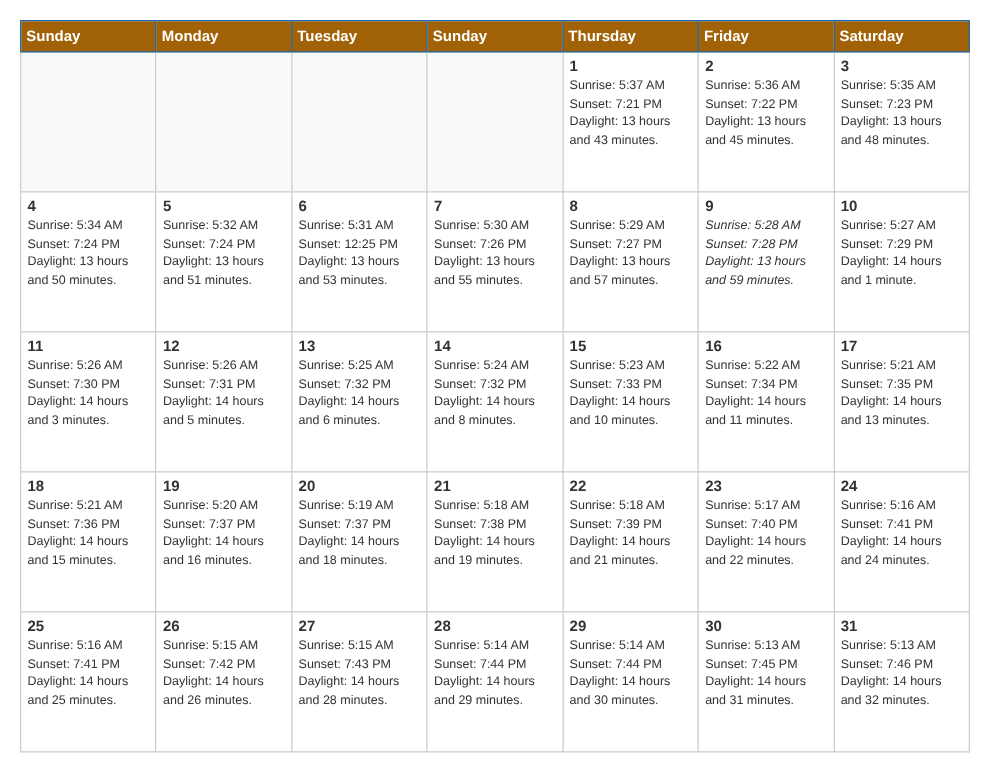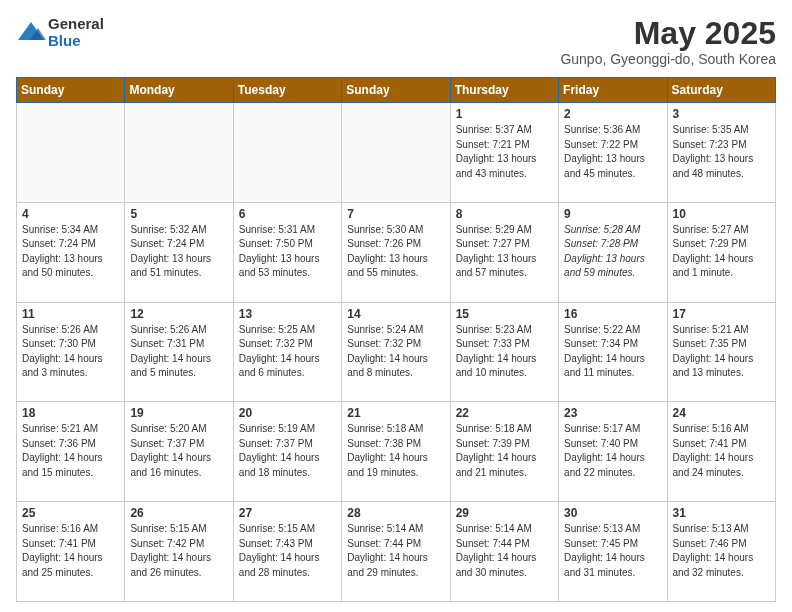--- a/index.html
+++ b/index.html
@@ -106,36 +106,20 @@
       margin-top: 6px;
       font-size: 11px;
       color: #555;
       text-align: left;
     }
   </style>
 </head>
 <body>
 
 <div class="page">
-  <div class="header">
-    <div class="logo">
-      <svg class="logo-icon" viewBox="0 0 30 30">
-        <polygon points="15,4 28,22 2,22" fill="#2a7fc1"></polygon>
-        <polygon points="22,10 30,22 14,22" fill="#1a5a9a" opacity="0.7"></polygon>
-      </svg>
-      <div class="logo-text">
-        <span class="logo-general">General</span>
-        <span class="logo-blue">Blue</span>
-      </div>
-    </div>
-    <div class="title-block">
-      <div class="main-title">May 2025</div>
-      <div class="subtitle">Gunpo, Gyeonggi-do, South Korea</div>
-    </div>
-  </div>
 
   <table class="calendar">
     <thead>
       <tr>
       <th>Sunday</th>
           <th>Monday</th>
           <th>Tuesday</th>
           <th>Sunday</th>
           <th>Thursday</th>
           <th>Friday</th>
@@ -181,21 +165,21 @@
           <td class="filled">
             <div class="day-number">5</div>
             <div class="day-info" style="white-space: pre-line;">Sunrise: 5:32 AM
 Sunset: 7:24 PM
 Daylight: 13 hours
 and 51 minutes.</div>
           </td>
           <td class="filled">
             <div class="day-number">6</div>
             <div class="day-info" style="white-space: pre-line;">Sunrise: 5:31 AM
-Sunset: 7:50 PM
+Sunset: 12:25 PM
 Daylight: 13 hours
 and 53 minutes.</div>
           </td>
           <td class="filled">
             <div class="day-number">7</div>
             <div class="day-info" style="white-space: pre-line;">Sunrise: 5:30 AM
 Sunset: 7:26 PM
 Daylight: 13 hours
 and 55 minutes.</div>
           </td>

